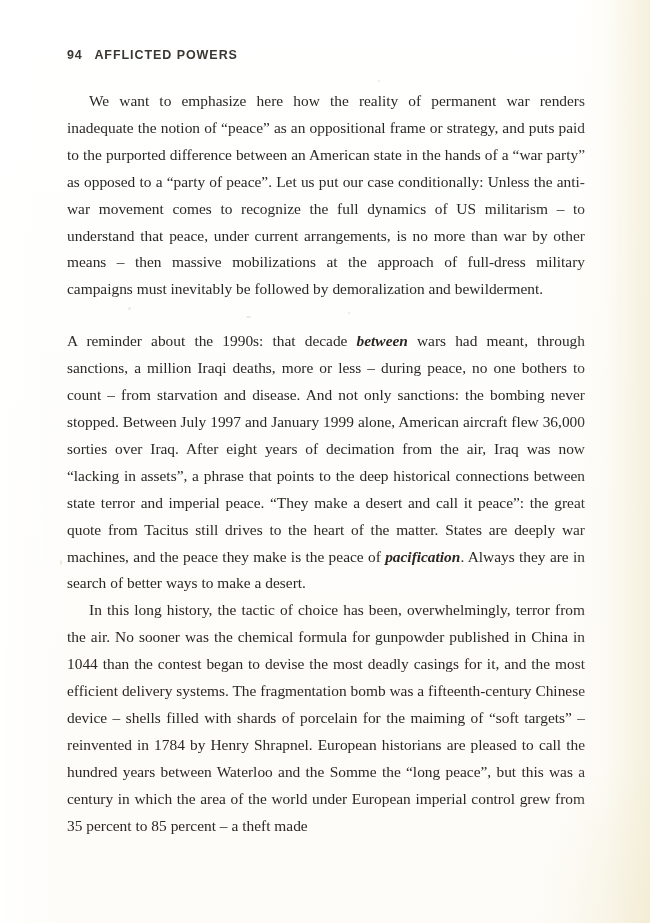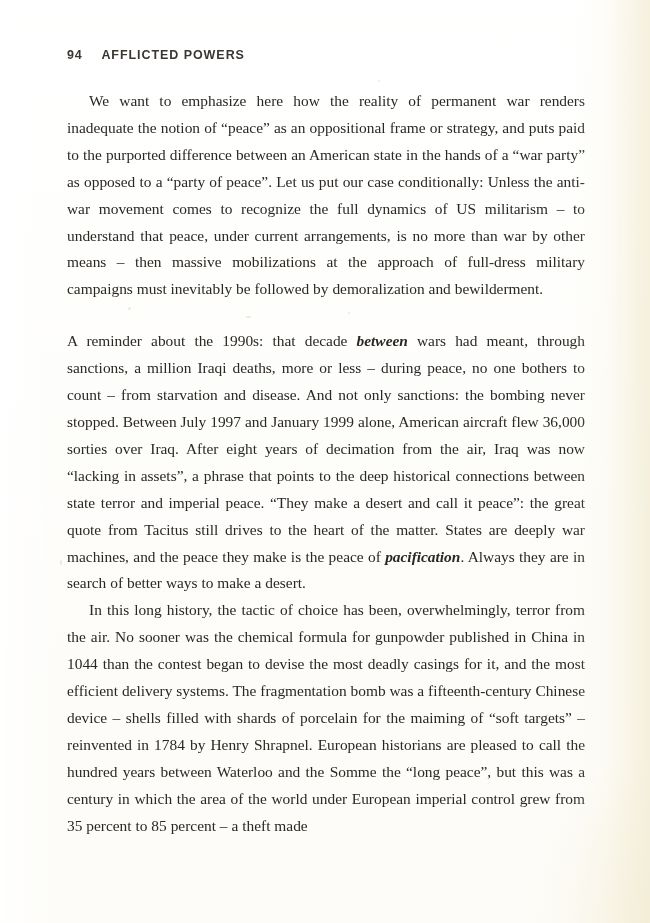--- a/index.html
+++ b/index.html
@@ -88,21 +88,21 @@
     left: 0;
     display: flex;
     align-items: baseline;
     font-family: "Liberation Sans", sans-serif;
     font-size: 12.5px;
     font-weight: 700;
     color: #3a3632;
     letter-spacing: 0.06em;
   }
   .folio {
-    margin-right: 19px;
+    margin-right: 12px;
   }
   .head-title {
     letter-spacing: 0.075em;
   }
 
   
   .body-text {
     position: absolute;
     top: 88px;
     left: 0;

